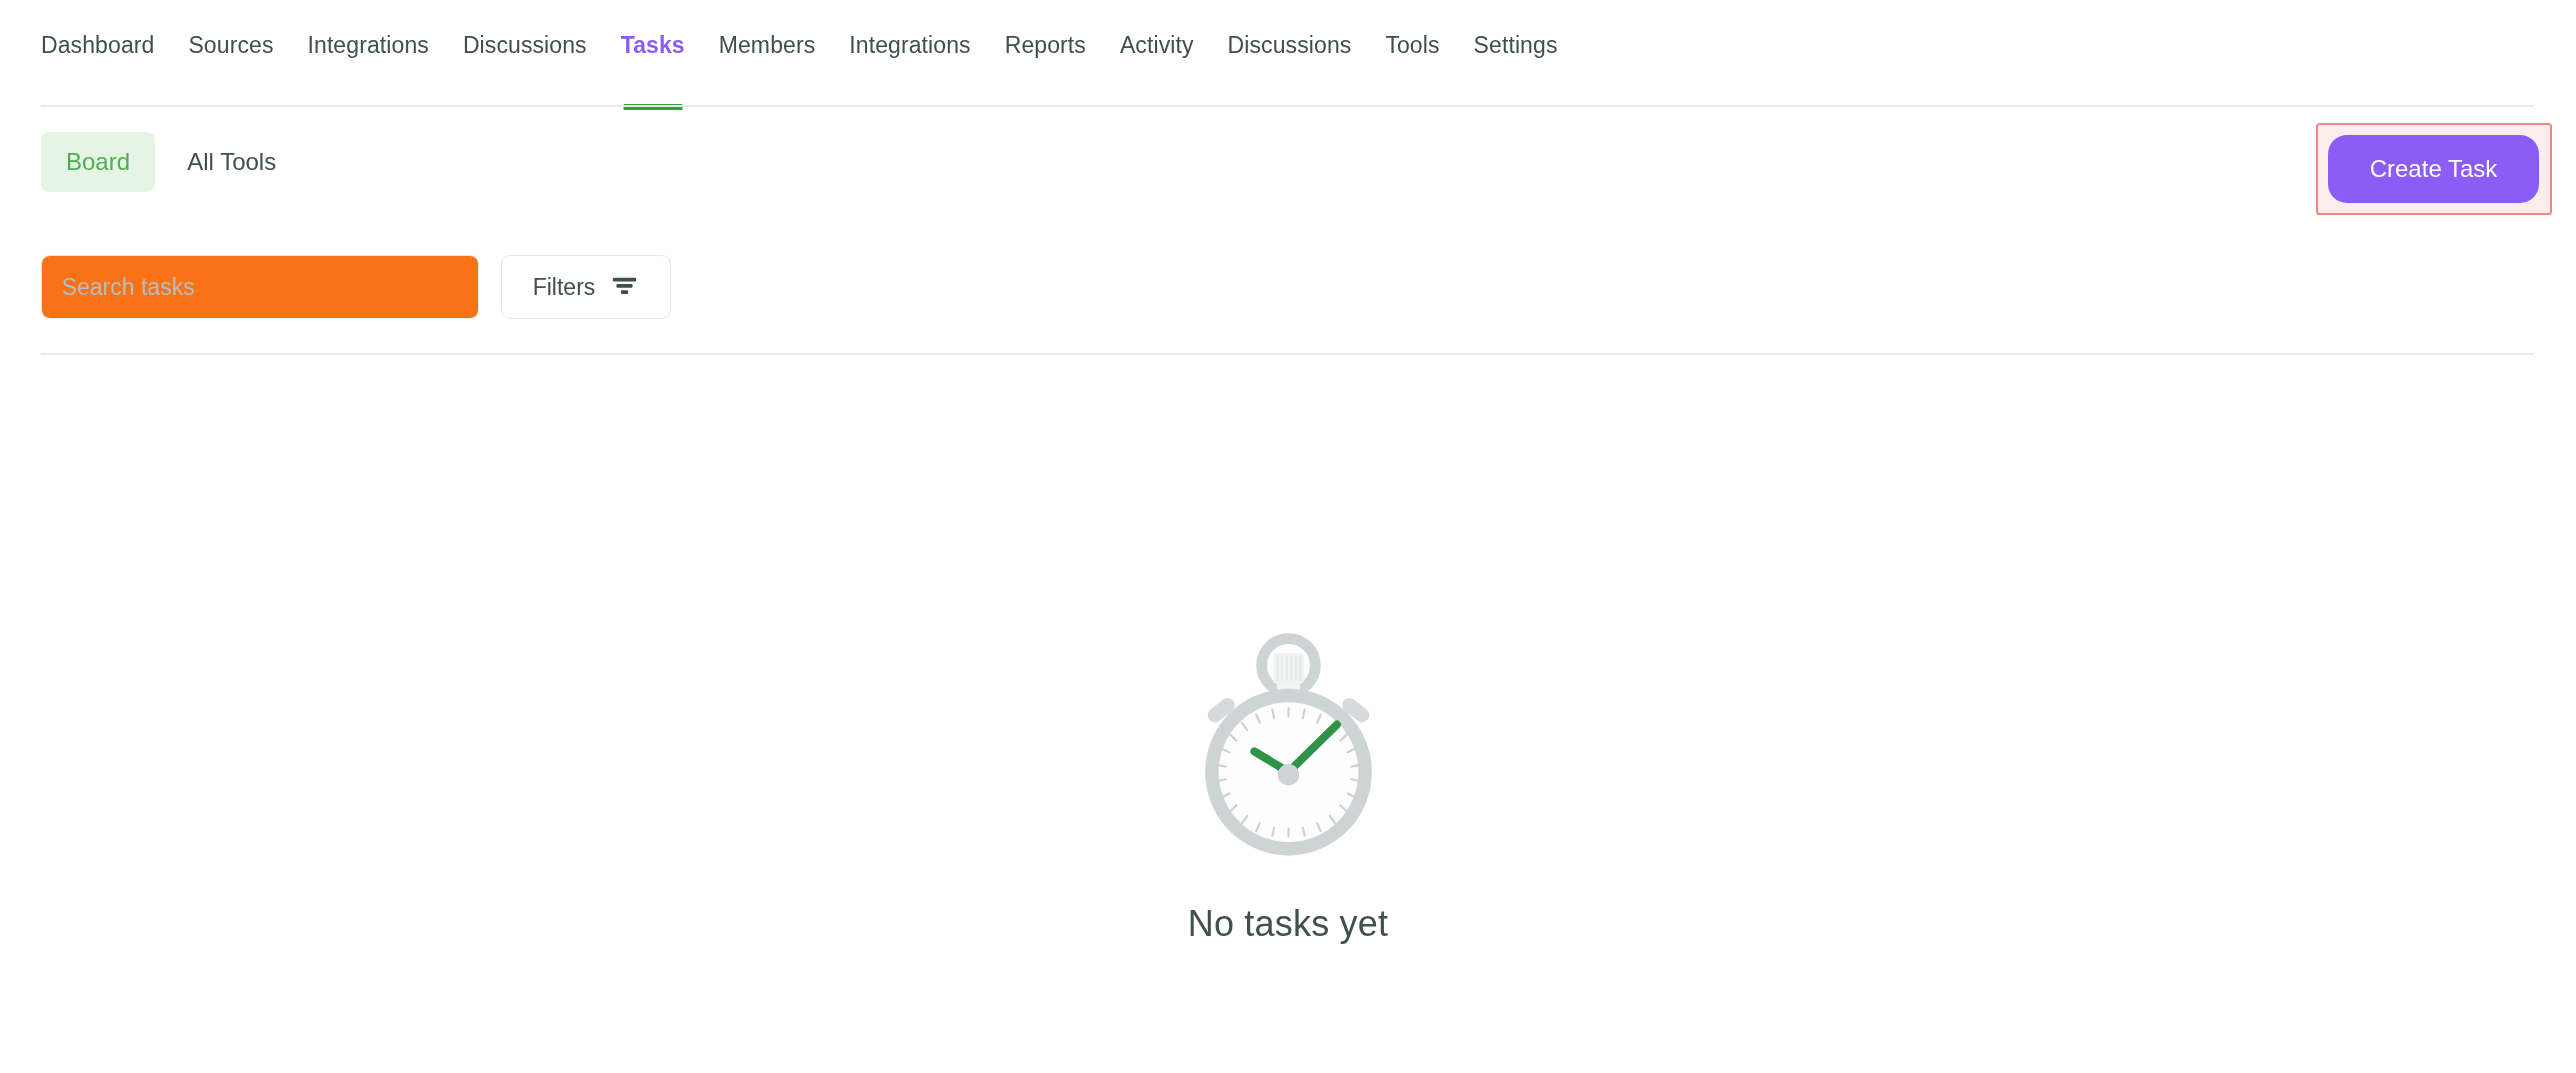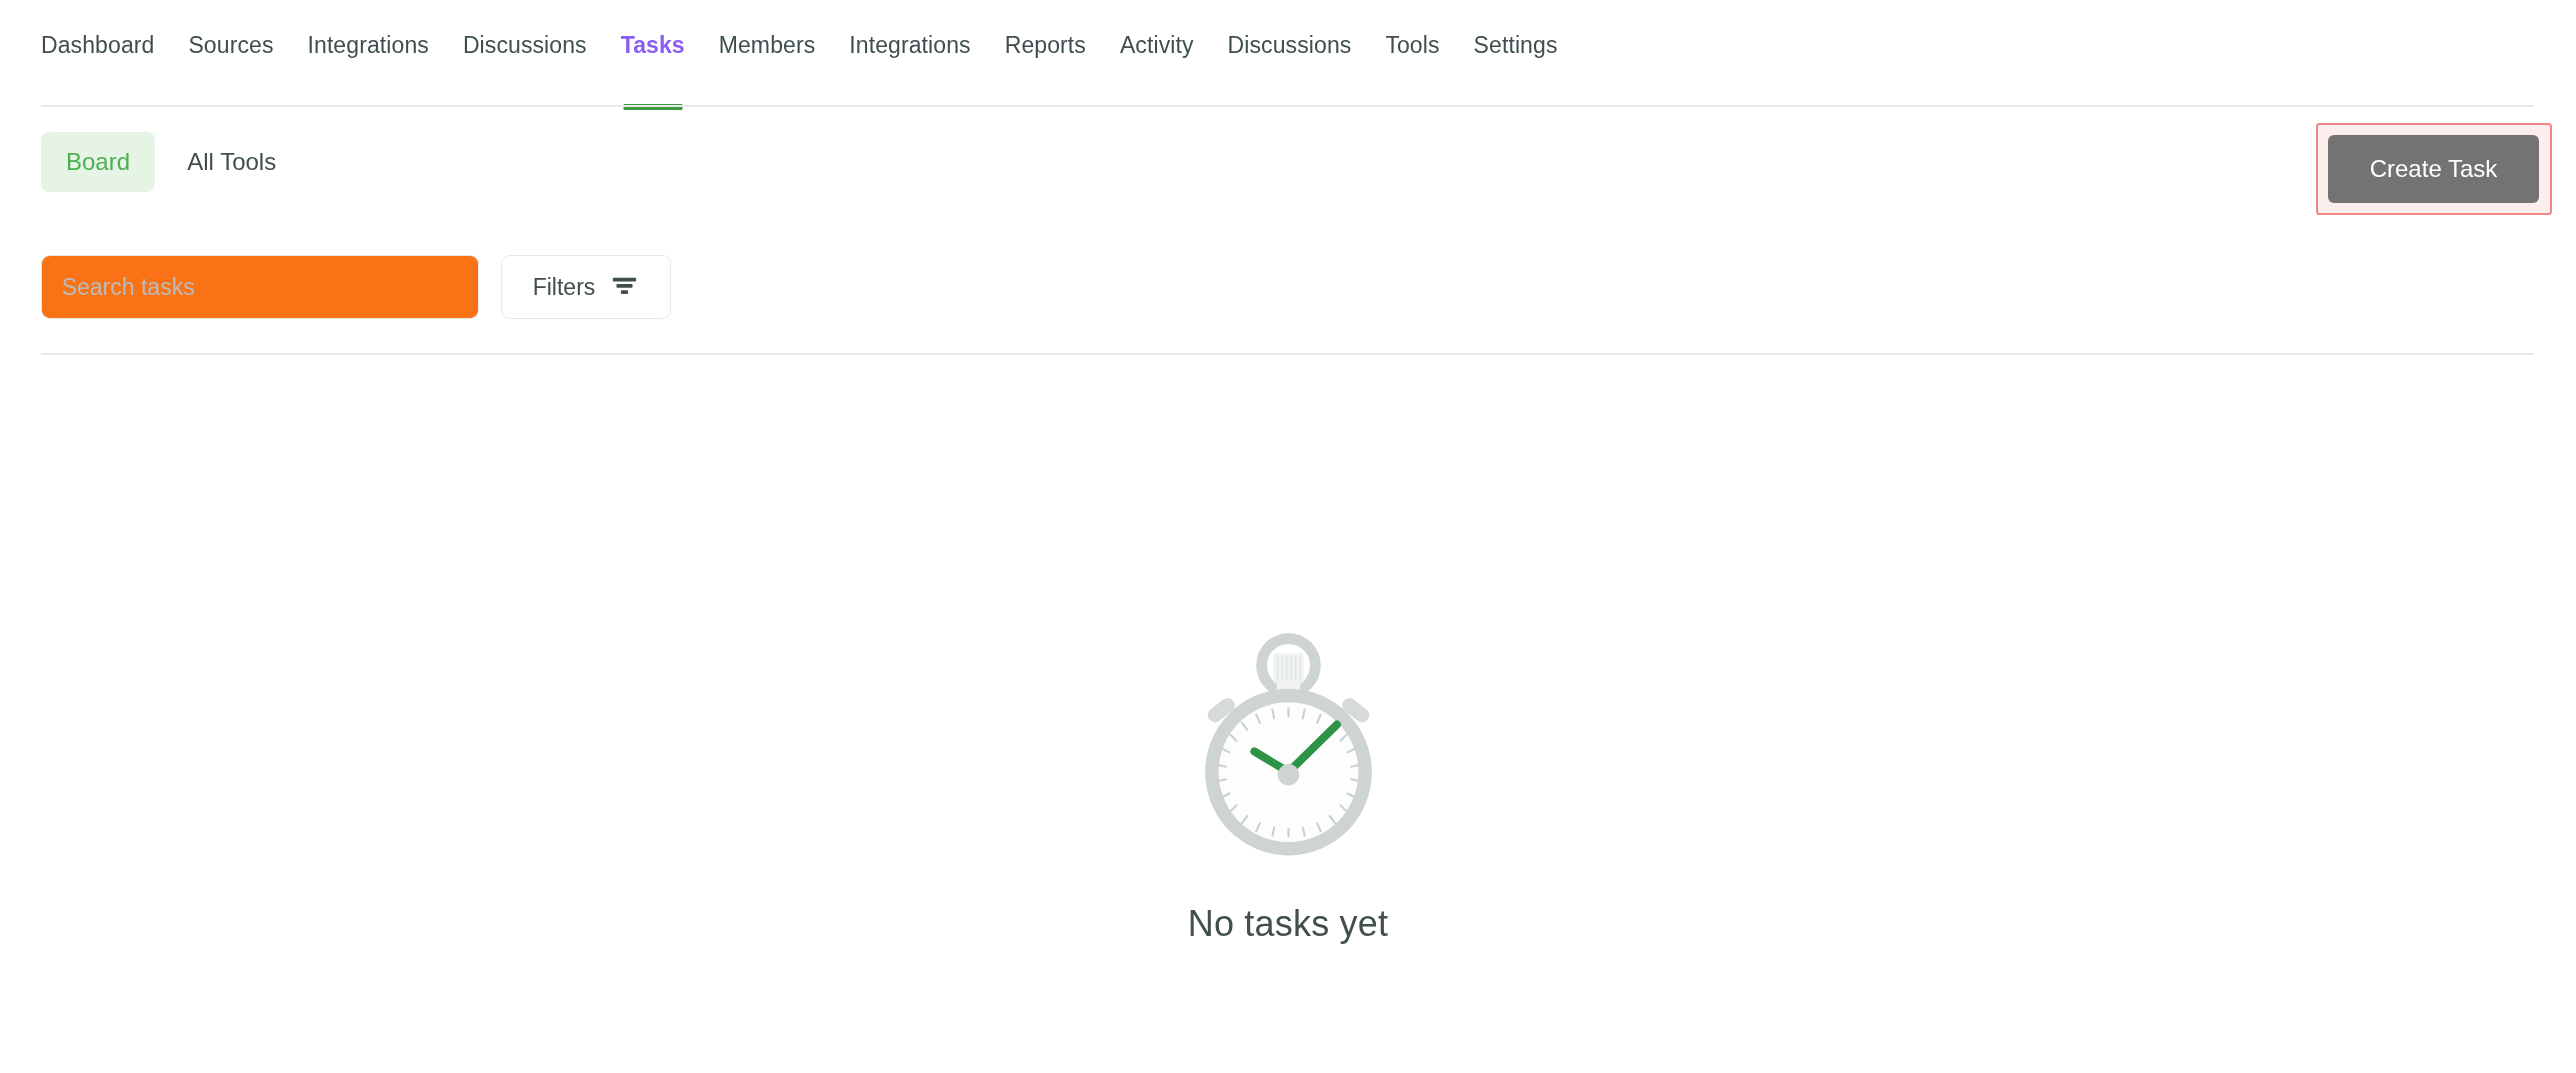--- a/index.html
+++ b/index.html
@@ -121,23 +121,23 @@
     border: 2.7px solid #f28585;
     border-radius: 3.6px;
   }
 
   .create-btn {
     position: absolute;
     left: 2287px;
     top: 2.7px;
     width: 211px;
     height: 68px;
-    background: #737373;
+    background: #8b5cf6;
     border: none;
-    border-radius: 6px;
+    border-radius: 19px;
     color: #ffffff;
     font-size: 24px;
     font-family: "Liberation Sans", "DejaVu Sans", sans-serif;
     cursor: pointer;
     display: flex;
     align-items: center;
     justify-content: center;
     white-space: nowrap;
   }
 

